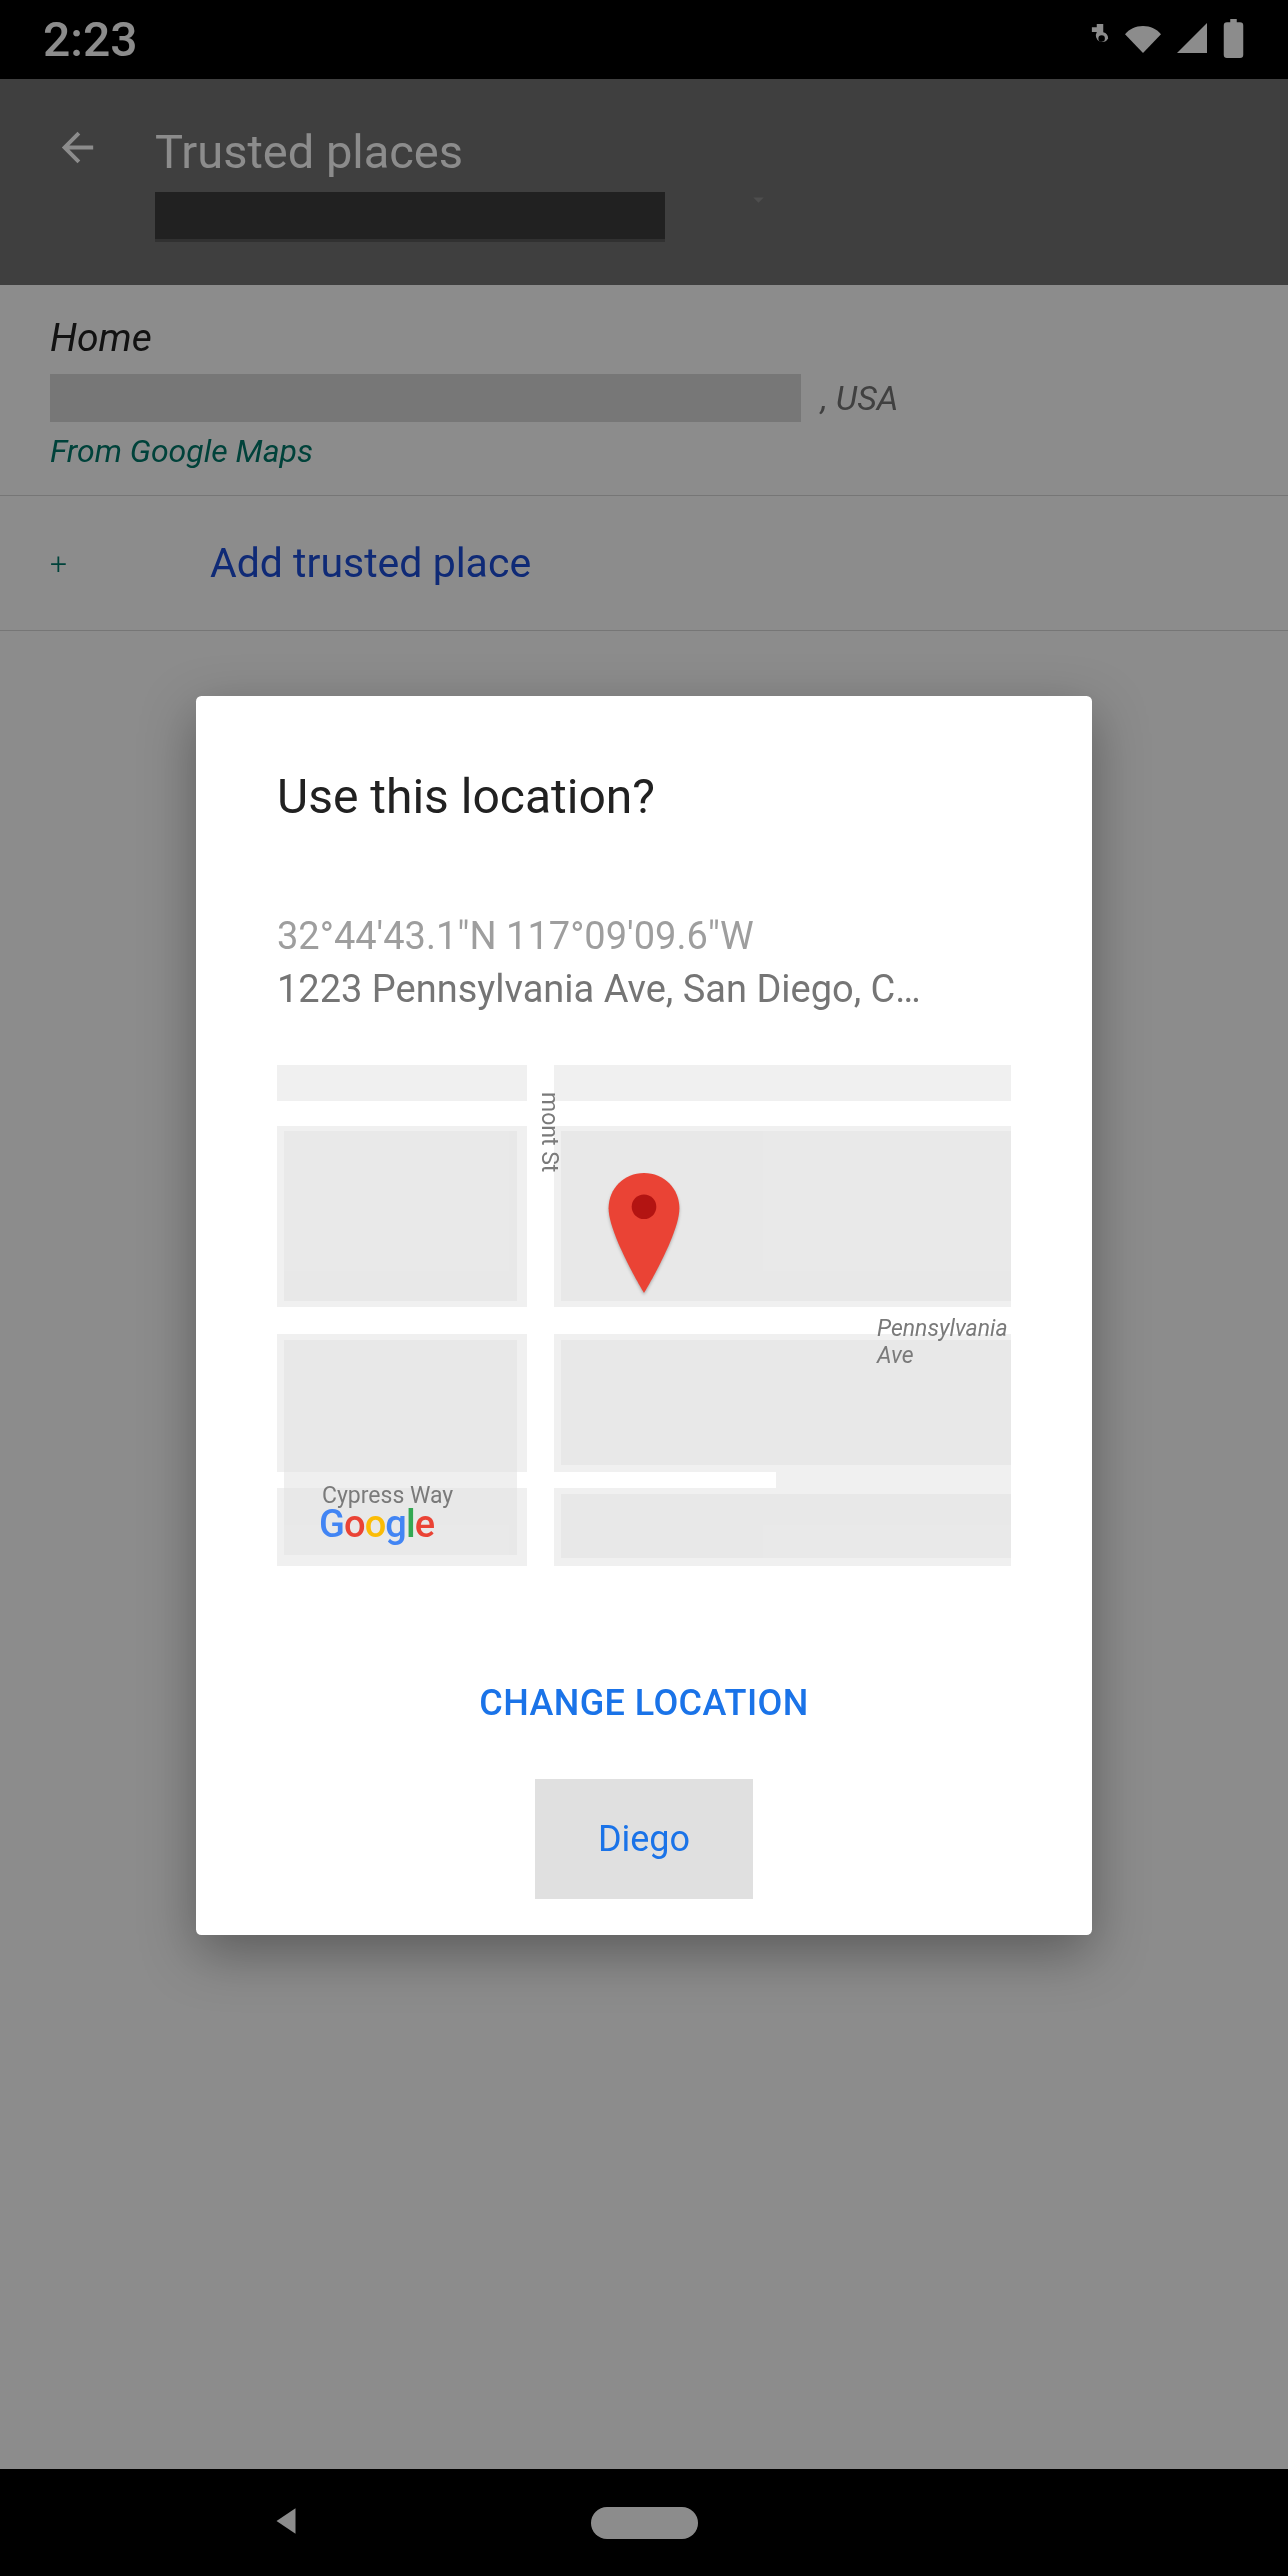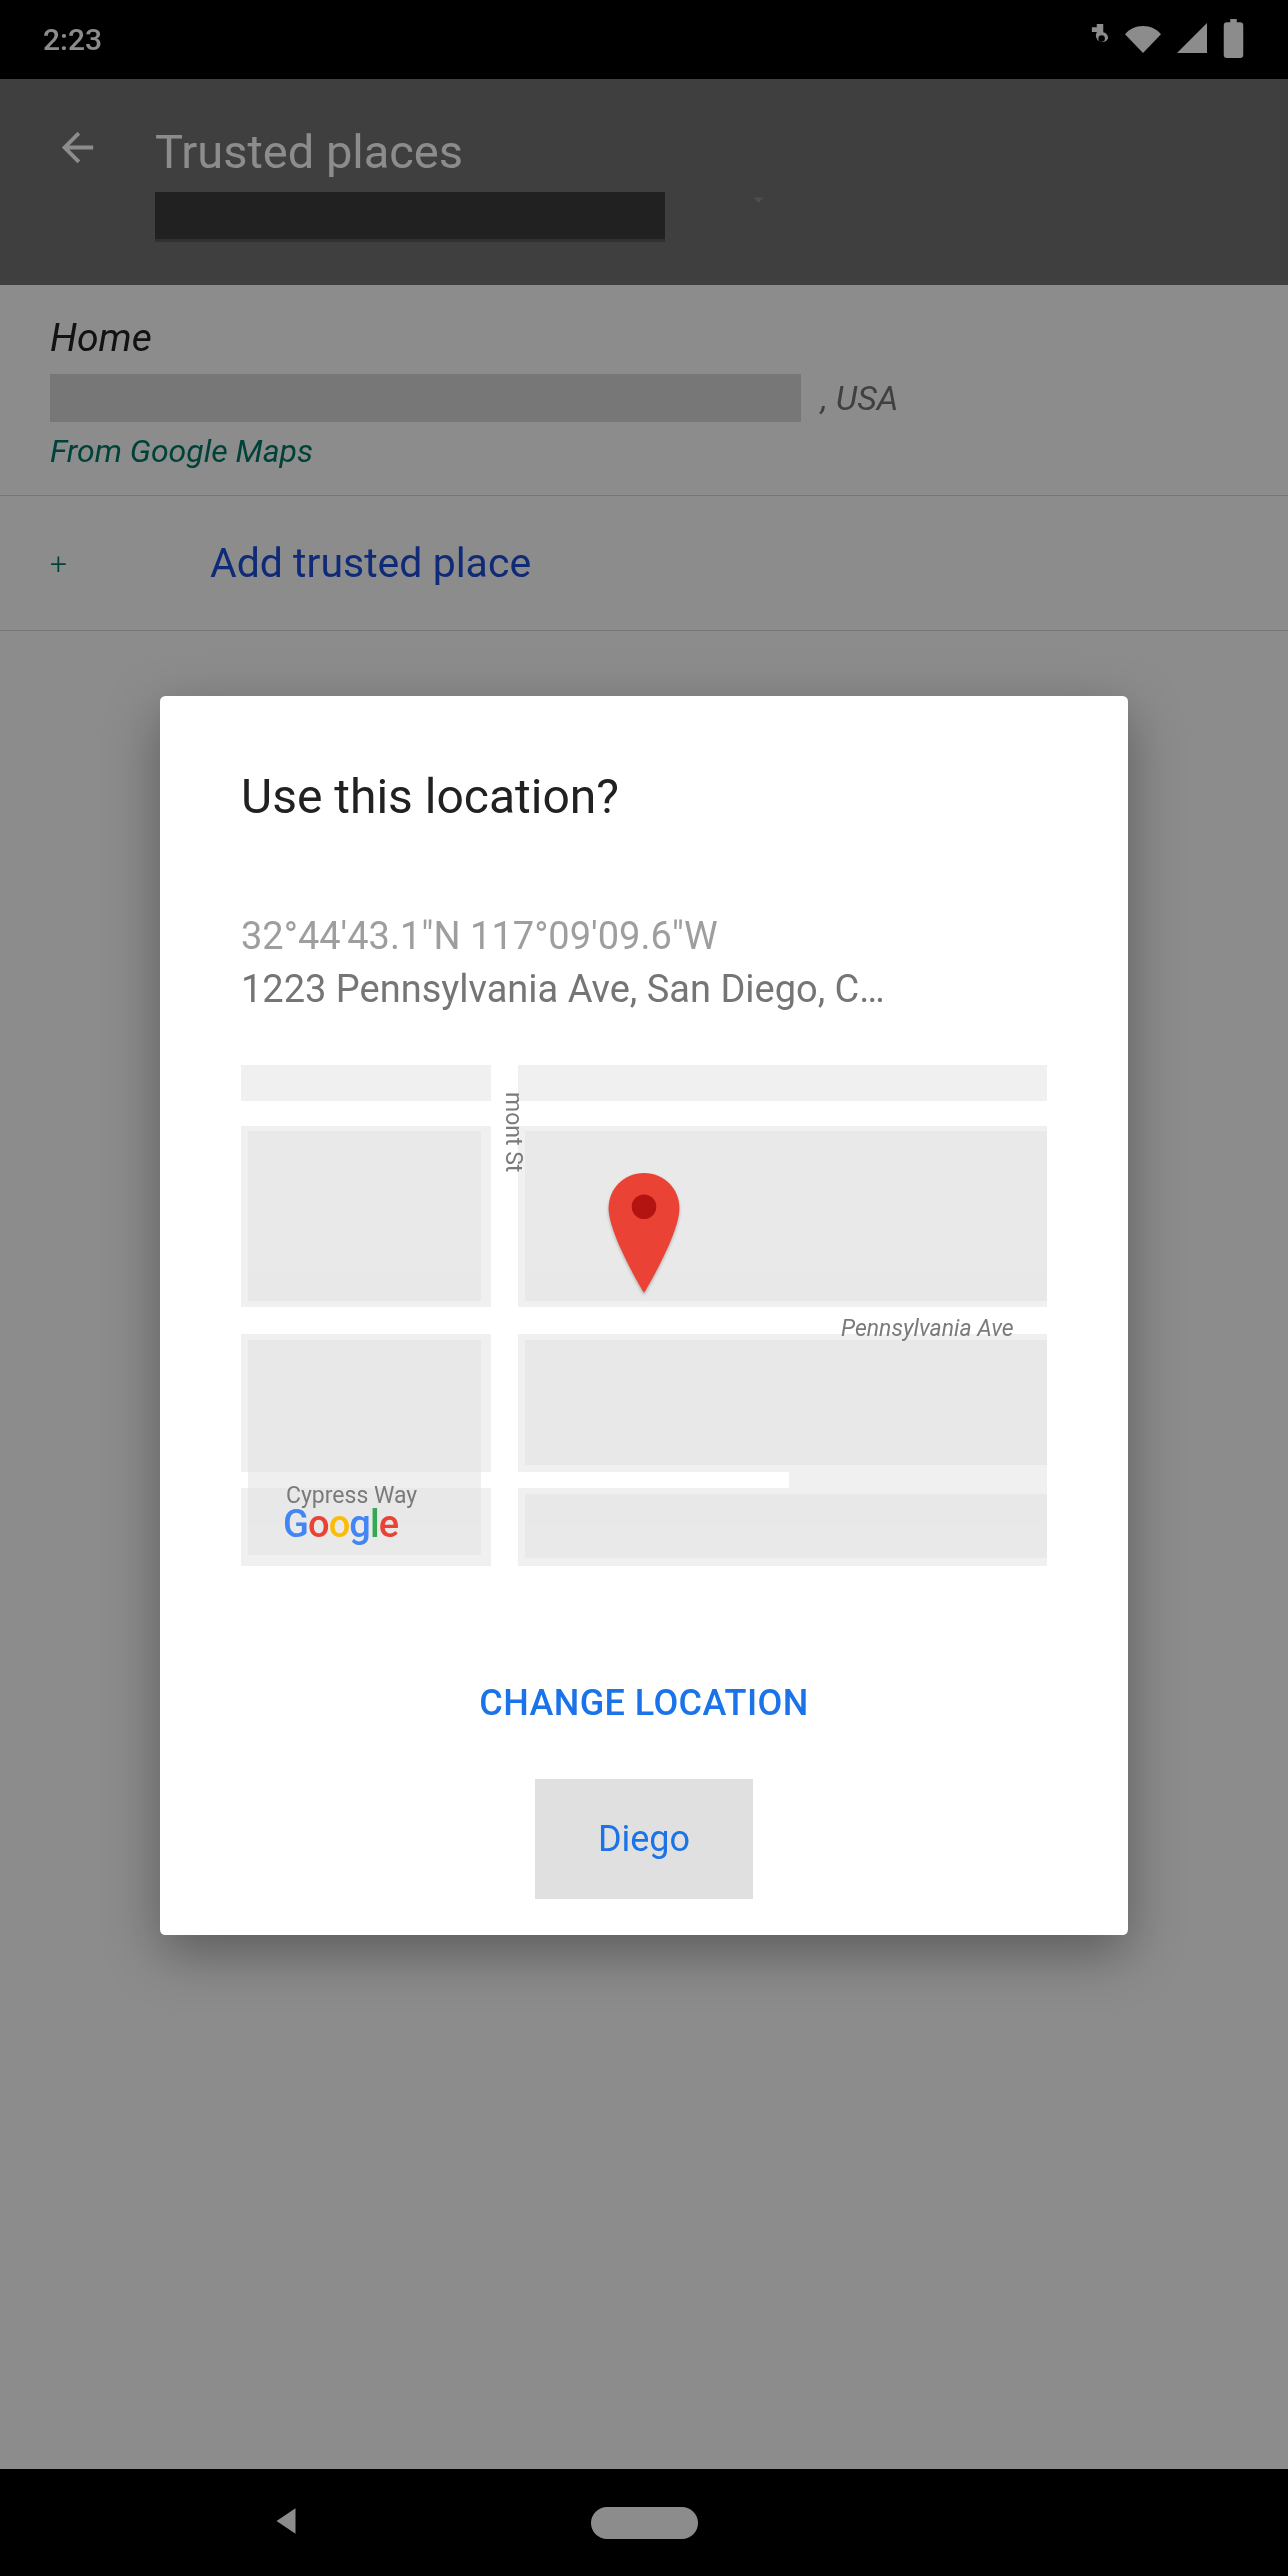--- a/index.html
+++ b/index.html
@@ -8,21 +8,21 @@
   
   .status-bar {
     height: 79px;
     background: #000;
     display: flex;
     align-items: center;
     justify-content: space-between;
     padding: 0 43px 0 43px;
     color: #fff;
   }
-  .status-bar .time { font-size: 30px; font-weight: 500; }
+  .status-bar .time { font-size: 48px; font-weight: 500; }
   .status-icons { display: flex; align-items: center; gap: 12.5px; }
   .status-icons svg { fill: #fff; }
 
   
   .screen {
     position: relative;
     height: calc(2576px - 79px - 107px);
     background: #fff;
   }
 
@@ -86,21 +86,21 @@
     background: rgba(0,0,0,0.45);
     pointer-events: none;
   }
 
   
   .dialog {
     position: absolute;
     top: 617px;
     left: 50%;
     transform: translateX(-50%);
-    width: 968px;
+    width: 896px;
     background: #fff;
     border-radius: 5.4px;
     box-shadow: 0 18px 54px rgba(0,0,0,0.35);
     padding: 72px 81px 36px 81px;
   }
   .dialog-title { font-size: 48px; color: #212121; font-weight: 400; margin-bottom: 89px; }
   .coords { font-size: 38px; color: #9e9e9e; margin-bottom: 9px; }
   .address { font-size: 38px; color: #757575; margin-bottom: 54px; white-space: nowrap; overflow: hidden; text-overflow: ellipsis; }
 
   .map {

